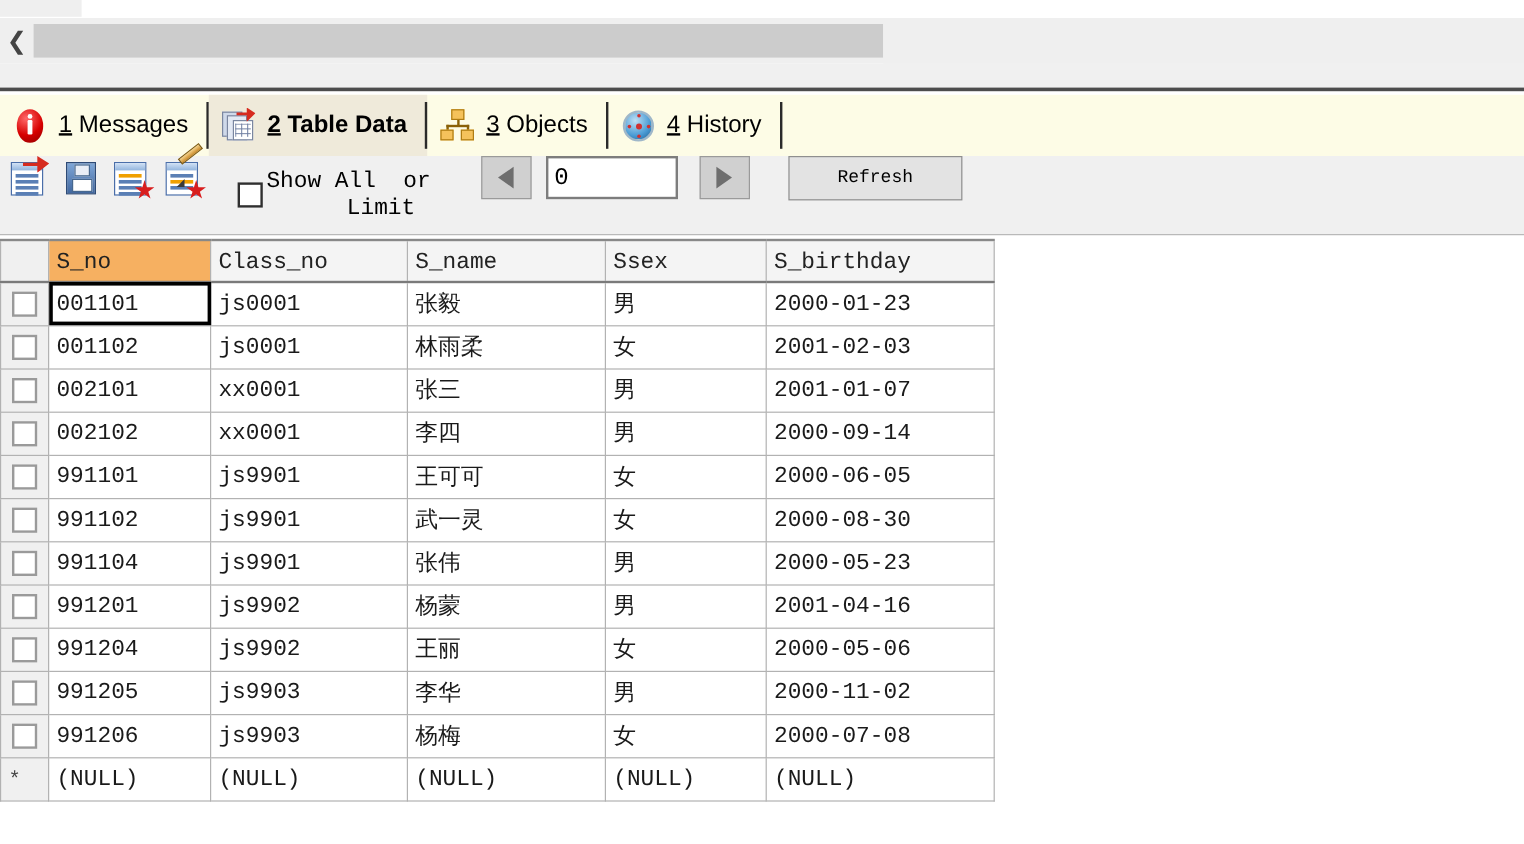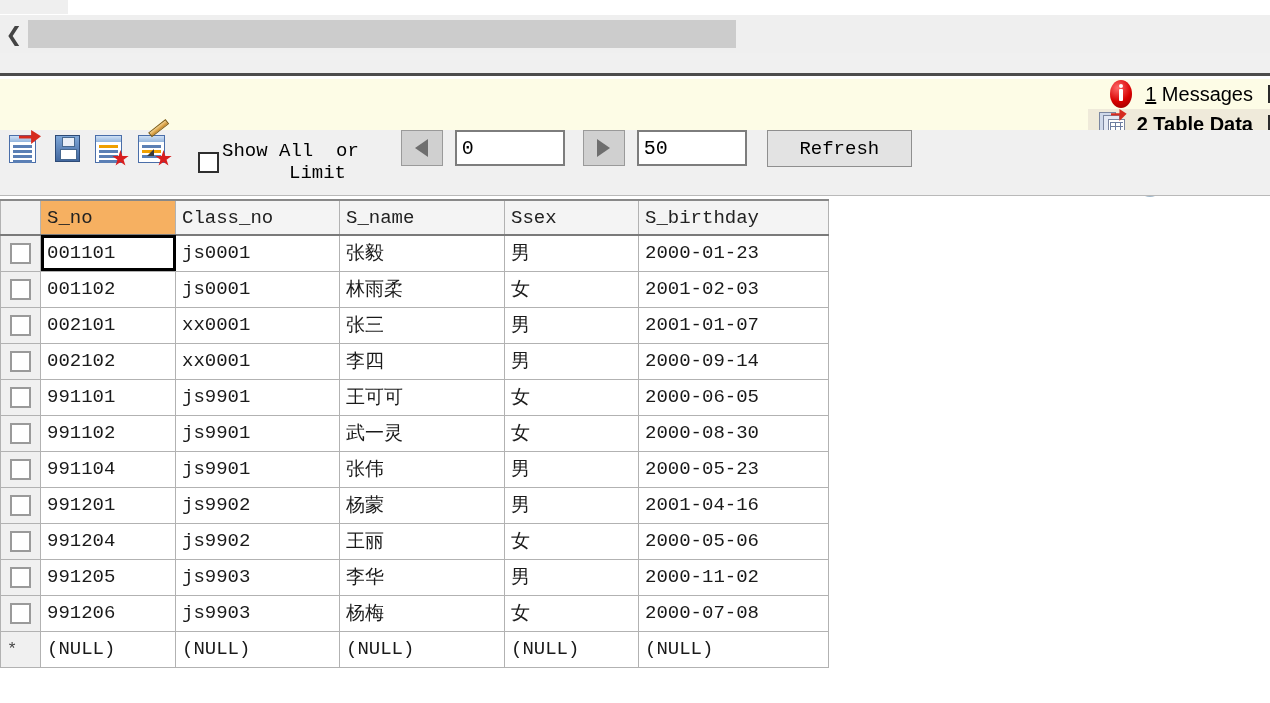--- a/index.html
+++ b/index.html
@@ -42,21 +42,21 @@
   #gap-band {
     position: absolute; left: 0; top: 53px; width: 1270px; height: 23px;
     background: #f0f0f0;
     border-bottom: 3px solid #4c4c4c;
   }
 
   
   #tabbar {
     position: absolute; left: 0; top: 79px; width: 1270px; height: 51px;
     background: #fdfce6;
-    display: flex; align-items: flex-end; flex-direction: column;
+    display: flex; align-items: flex-start;
   }
   .tab {
     display: flex; align-items: center; gap: 9px;
     padding: 0 17px 0 10px;
     height: 51px;
     cursor: default;
     position: relative;
   }
   .tab.active { background: #efeada; }
   .tab .sep {
@@ -227,21 +227,21 @@
   .num-input {
     width: 110px; height: 36px;
     background: #ffffff; border: 2px solid #7d7d7d;
     font-family: "Liberation Mono", monospace; font-size: 20px;
     padding: 0 5px; color: #000;
     outline: none;
   }
   #refresh-button {
     width: 145px; height: 37px; margin-left: 20px;
     background: #e3e3e3; border: 1px solid #8f8f8f;
-    font-family: "Liberation Mono", monospace; font-size: 19px;
+    font-family: "Liberation Mono", monospace; font-size: 15px;
     color: #000; cursor: default;
   }
 
   
   #grid {
     position: absolute; left: 0; top: 199px;
     border-collapse: collapse;
     background: #ffffff;
     font-family: "Liberation Mono", monospace;
   }
@@ -429,21 +429,20 @@
   <div class="nav-btn">
     <span class="tri-l"></span>
   </div>
   <div style="width:12px"></div>
   <input class="num-input" type="text" value="0" style="">
   <div style="width:18px"></div>
   <div class="nav-btn">
     <span class="tri-r"></span>
   </div>
   <div style="width:12px"></div>
-  <input class="num-input" type="text" value="50" style="">
   <button id="refresh-button">Refresh</button>
 </div>
 
 <table id="grid">
   <thead>
     <tr>
       <th class="gutter"></th>
       <th class="c-sno sel-col">S_no</th>
       <th class="c-classno">Class_no</th>
       <th class="c-sname">S_name</th>

